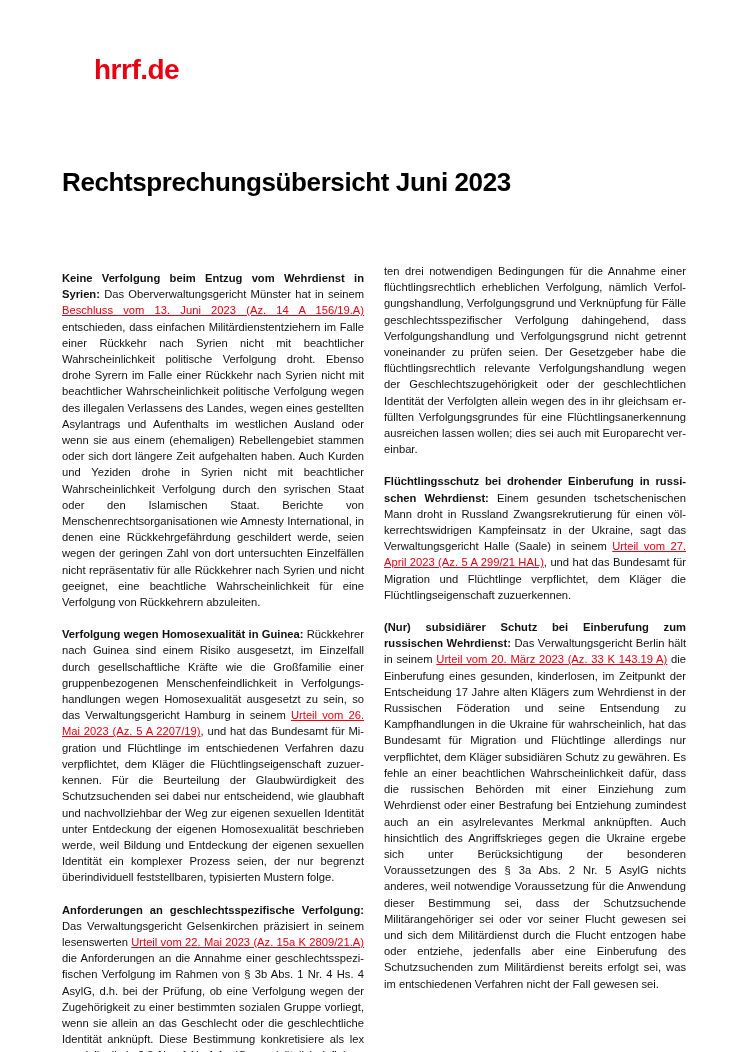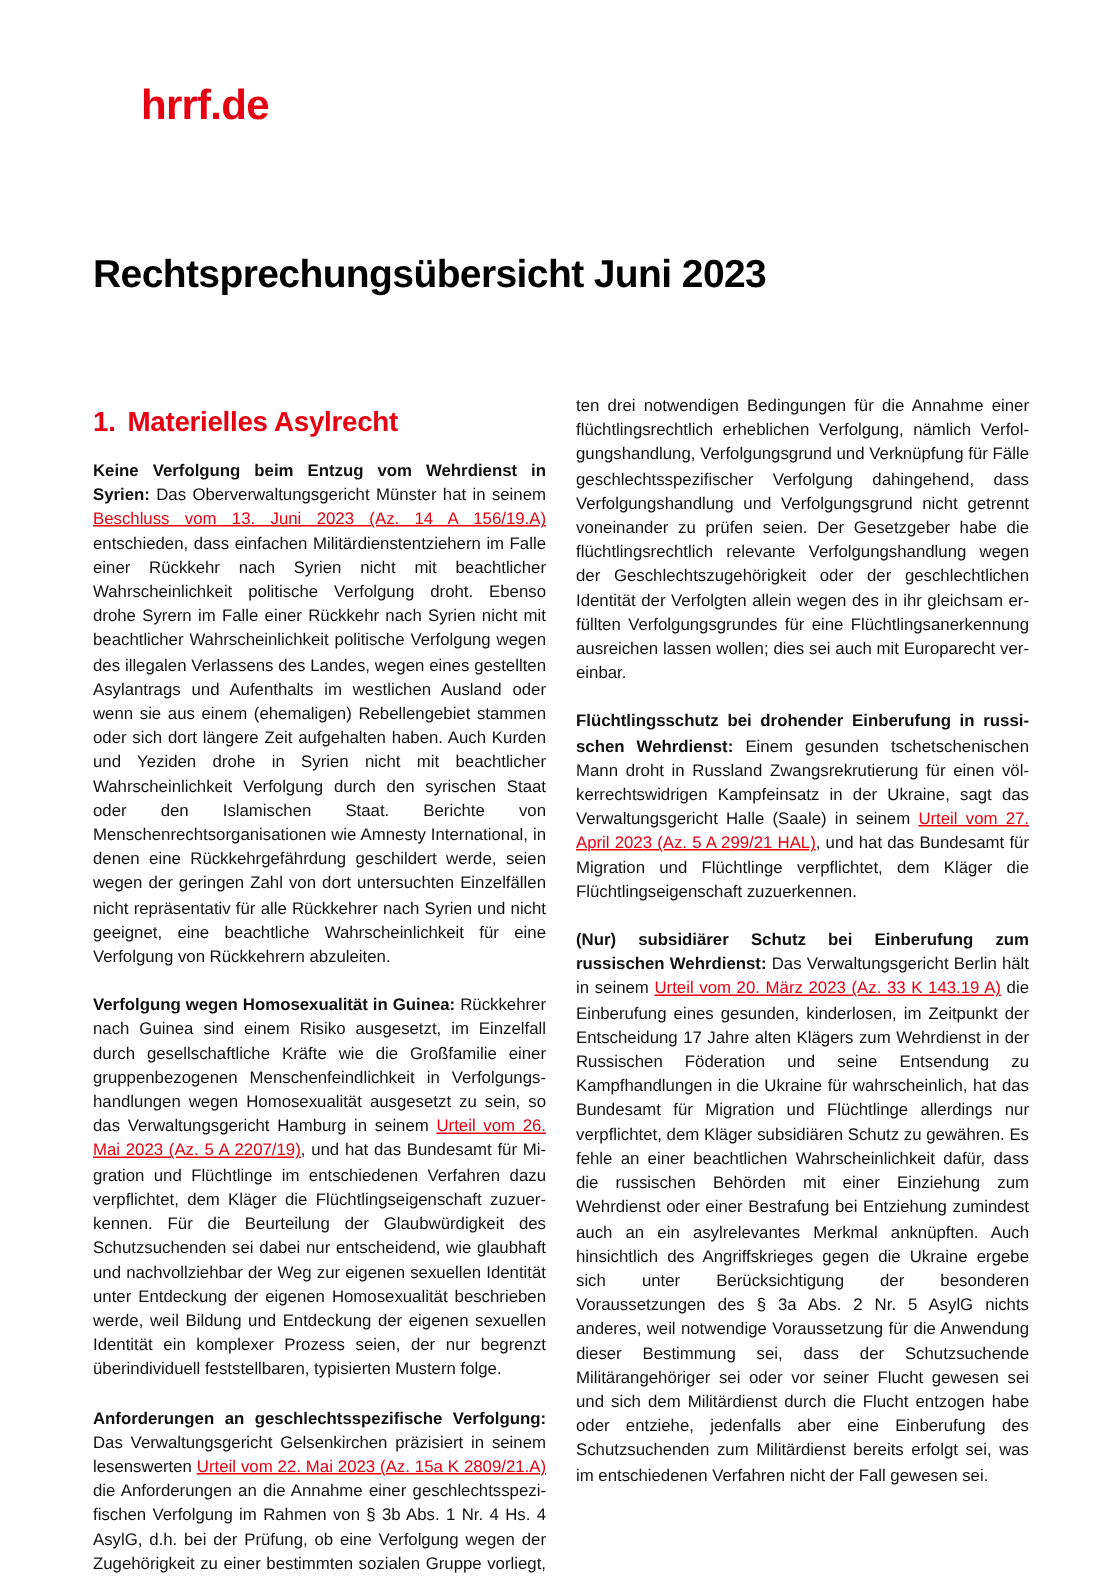--- a/index.html
+++ b/index.html
@@ -21,21 +21,20 @@
   a.ref { color: #e60012; text-decoration: underline; text-decoration-color: #e60012; }
 </style>
 </head>
 <body>
 
 <div class="logo">hrrf.de</div>
 
 <h1 class="title">Rechtsprechungsübersicht Juni 2023</h1>
 
 <div class="col col-left">
-  <h2 class="section-heading"><span class="num">1.</span><span>Materielles Asylrecht</span></h2>
 
   <p><span class="lead">Keine Verfolgung beim Entzug vom Wehrdienst in Syrien:</span><span> Das Oberverwaltungsgericht Münster hat in seinem </span><a class="ref" href="#">Be­schluss vom 13. Juni 2023 (Az. 14 A 156/19.A)</a><span> entschieden, dass einfachen Militärdienstentziehern im Falle einer Rück­kehr nach Syrien nicht mit beachtlicher Wahrscheinlichkeit politische Verfolgung droht. Ebenso drohe Syrern im Falle ei­ner Rückkehr nach Syrien nicht mit beachtlicher Wahr­scheinlichkeit politische Verfolgung wegen des illegalen Ver­lassens des Landes, wegen eines gestellten Asylantrags und Aufenthalts im westlichen Ausland oder wenn sie aus einem (ehemaligen) Rebellengebiet stammen oder sich dort längere Zeit aufgehalten haben. Auch Kurden und Yeziden drohe in Syrien nicht mit beachtlicher Wahrscheinlichkeit Verfolgung durch den syrischen Staat oder den Islamischen Staat. Be­richte von Menschenrechtsorganisationen wie Amnesty In­ternational, in denen eine Rückkehrgefährdung geschildert werde, seien wegen der geringen Zahl von dort untersuchten Einzelfällen nicht repräsentativ für alle Rückkehrer nach Syri­en und nicht geeignet, eine beachtliche Wahrscheinlichkeit für eine Verfolgung von Rückkehrern abzuleiten.</span></p>
 
   <p><span class="lead">Verfolgung wegen Homosexualität in Guinea:</span><span> Rückkehrer nach Guinea sind einem Risiko ausgesetzt, im Einzelfall durch gesellschaftliche Kräfte wie die Großfamilie einer gruppenbezogenen Menschenfeindlichkeit in Verfolgungs­handlungen wegen Homosexualität ausgesetzt zu sein, so das Verwaltungsgericht Hamburg in seinem </span><a class="ref" href="#">Urteil vom 26. Mai 2023 (Az. 5 A 2207/19)</a><span>, und hat das Bundesamt für Mi­gration und Flüchtlinge im entschiedenen Verfahren dazu verpflichtet, dem Kläger die Flüchtlingseigenschaft zuzuer­kennen. Für die Beurteilung der Glaubwürdigkeit des Schutzsuchenden sei dabei nur entscheidend, wie glaubhaft und nachvollziehbar der Weg zur eigenen sexuellen Identität unter Entdeckung der eigenen Homosexualität beschrieben werde, weil Bildung und Entdeckung der eigenen sexuellen Identität ein komplexer Prozess seien, der nur begrenzt überindividuell feststellbaren, typisierten Mustern folge.</span></p>
 
   <p><span class="lead">Anforderungen an geschlechtsspezifische Verfolgung:</span><span> Das Verwaltungsgericht Gelsenkirchen präzisiert in seinem lesenswerten </span><a class="ref" href="#">Urteil vom 22. Mai 2023 (Az. 15a K 2809/21.A)</a><span> die Anforderungen an die Annahme einer geschlechtsspezi­fischen Verfolgung im Rahmen von § 3b Abs. 1 Nr. 4 Hs. 4 AsylG, d.h. bei der Prüfung, ob eine Verfolgung wegen der Zugehörigkeit zu einer bestimmten sozialen Gruppe vorliegt, wenn sie allein an das Geschlecht oder die geschlechtliche Identität anknüpft. Diese Bestimmung konkretisiere als lex specialis die in § 3 Abs. 1 Nr. 1 AsylG grundsätzlich definier­</span></p>
 </div>
 
 <div class="col col-right">
   <p>ten drei notwendigen Bedingungen für die Annahme einer flüchtlingsrechtlich erheblichen Verfolgung, nämlich Verfol­gungshandlung, Verfolgungsgrund und Verknüpfung für Fäl­le geschlechtsspezifischer Verfolgung dahingehend, dass Verfolgungshandlung und Verfolgungsgrund nicht getrennt voneinander zu prüfen seien. Der Gesetzgeber habe die flüchtlingsrechtlich relevante Verfolgungshandlung wegen der Geschlechtszugehörigkeit oder der geschlechtlichen Identität der Verfolgten allein wegen des in ihr gleichsam er­füllten Verfolgungsgrundes für eine Flüchtlingsanerkennung ausreichen lassen wollen; dies sei auch mit Europarecht ver­einbar.</p>

